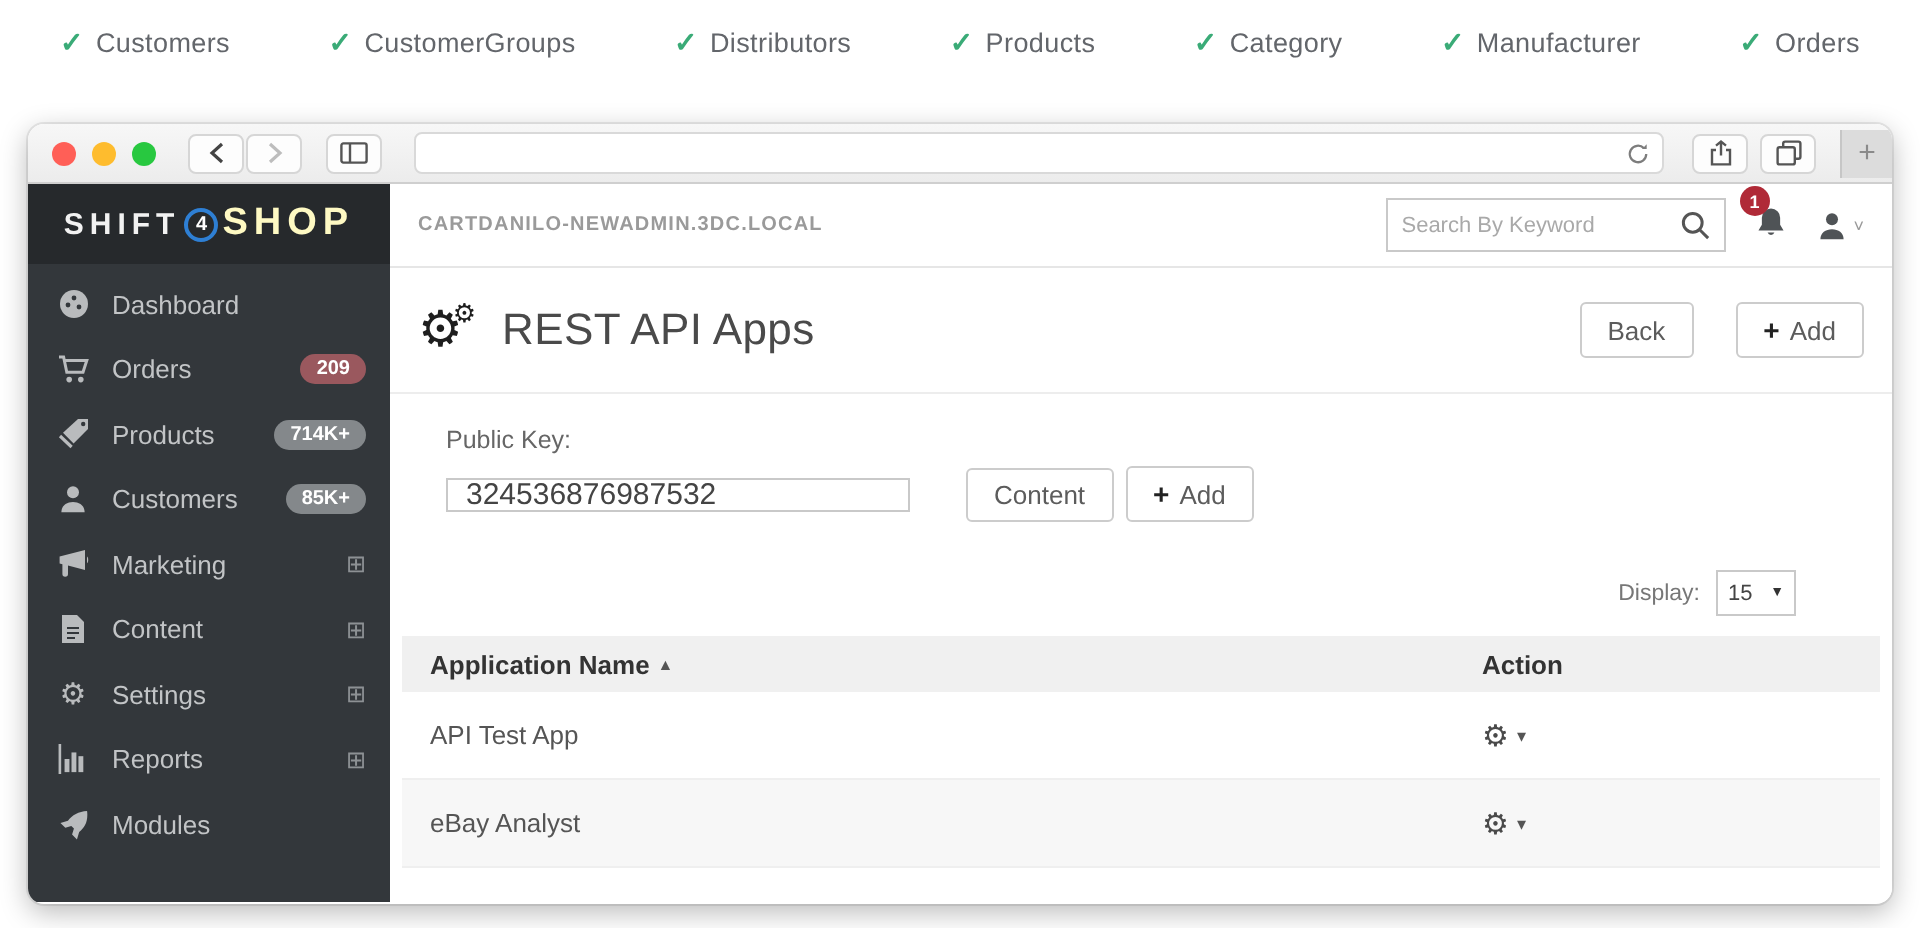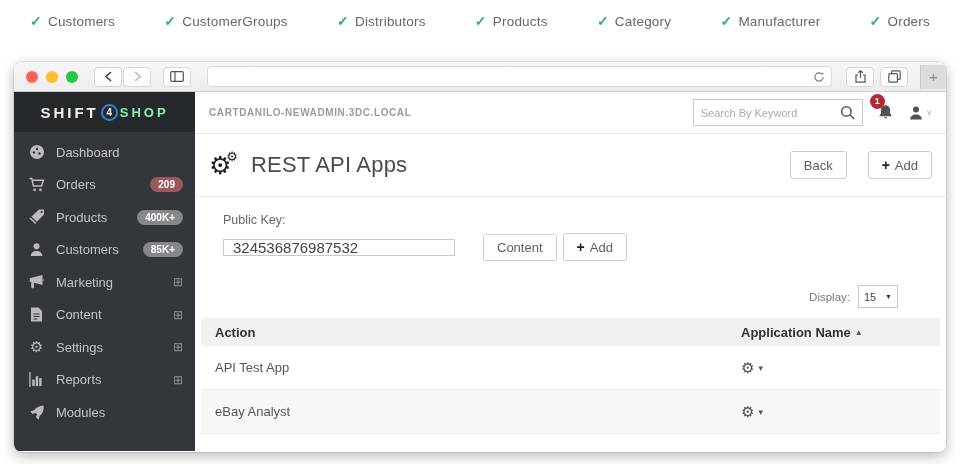--- a/index.html
+++ b/index.html
@@ -39,21 +39,21 @@
   
   .app { display:flex; height:359px; }
 
   .sidebar { width:181px; background:#33373b; flex-shrink:0; display:flex; flex-direction:column; }
   .logo { height:40px; background:#26292c; display:flex; align-items:center;
           justify-content:center; cursor:pointer; gap:1px; }
   .logo .p1 { color:#f2f2f2; font-weight:bold; font-size:15px; letter-spacing:3px; }
   .logo .p2 { width:17px; height:17px; border-radius:50%; border:2px solid #2e7fd4;
               color:#fff; font-size:10px; font-weight:bold; display:flex;
               align-items:center; justify-content:center; margin:0 1px; }
-  .logo .p3 { color:#86efac; font-weight:bold; font-size:13px; letter-spacing:3px; }
+  .logo .p3 { color:#fef9c3; font-weight:bold; font-size:19px; letter-spacing:3px; }
   .menu { list-style:none; padding-top:4px; }
   .menu li { height:32.5px; display:flex; align-items:center; padding:0 12px 0 14px;
              cursor:pointer; color:#c2c4c6; }
   .mi-icon { width:17px; height:17px; margin-right:11px; color:#b9bbbd; display:flex;
              align-items:center; justify-content:center; flex-shrink:0; font-size:14px; }
   .mi-label { font-size:13px; flex:1; }
   .badge { font-size:10px; font-weight:bold; color:#fff; background:#84888b;
            border-radius:9px; padding:2px 8px; }
   .badge.red { background:#9a585e; }
   .expand { color:#8d9194; font-size:12px; }
@@ -237,21 +237,21 @@
         </li>
         <li>
           <span class="mi-icon">
             <svg width="16" height="16" viewBox="0 0 16 16">
                 <path d="M10 0.5h5v5l-7.2 7.2L2.5 7.4z"></path>
                 <circle cx="12.6" cy="3" r="1.1" fill="#33373b"></circle>
                 <path d="M1 9l5.8 5.5" fill="none" stroke="currentColor" stroke-width="1.6"></path>
               </svg>
           </span>
           <span class="mi-label">Products</span>
-          <span class="badge">400K+</span>
+          <span class="badge">714K+</span>
         </li>
         <li>
           <span class="mi-icon">
             <svg width="15" height="15" viewBox="0 0 16 16">
                 <circle cx="8" cy="4.4" r="3.2"></circle>
                 <path d="M1.8 15c0-3.4 2.8-5.4 6.2-5.4s6.2 2 6.2 5.4z"></path>
               </svg>
           </span>
           <span class="mi-label">Customers</span>
           <span class="badge">85K+</span>
@@ -363,25 +363,25 @@
         <span class="display-label">Display:</span>
         <div class="selectbox">
           <span>15</span>
           <span class="sc">▼</span>
         </div>
       </div>
 
       <div class="table">
         <div class="t-head">
           <span class="col">
-            <span>Action</span>
-          </span>
-          <span class="col">
             <span>Application Name</span>
             <span class="sort">▲</span>
+          </span>
+          <span class="col">
+            <span>Action</span>
           </span>
         </div>
         <div class="t-row">
           <span>API Test App</span>
           <span class="action-btn">
             <span class="ag">⚙</span>
             <span class="ac">▾</span>
           </span>
         </div>
         <div class="t-row alt">

